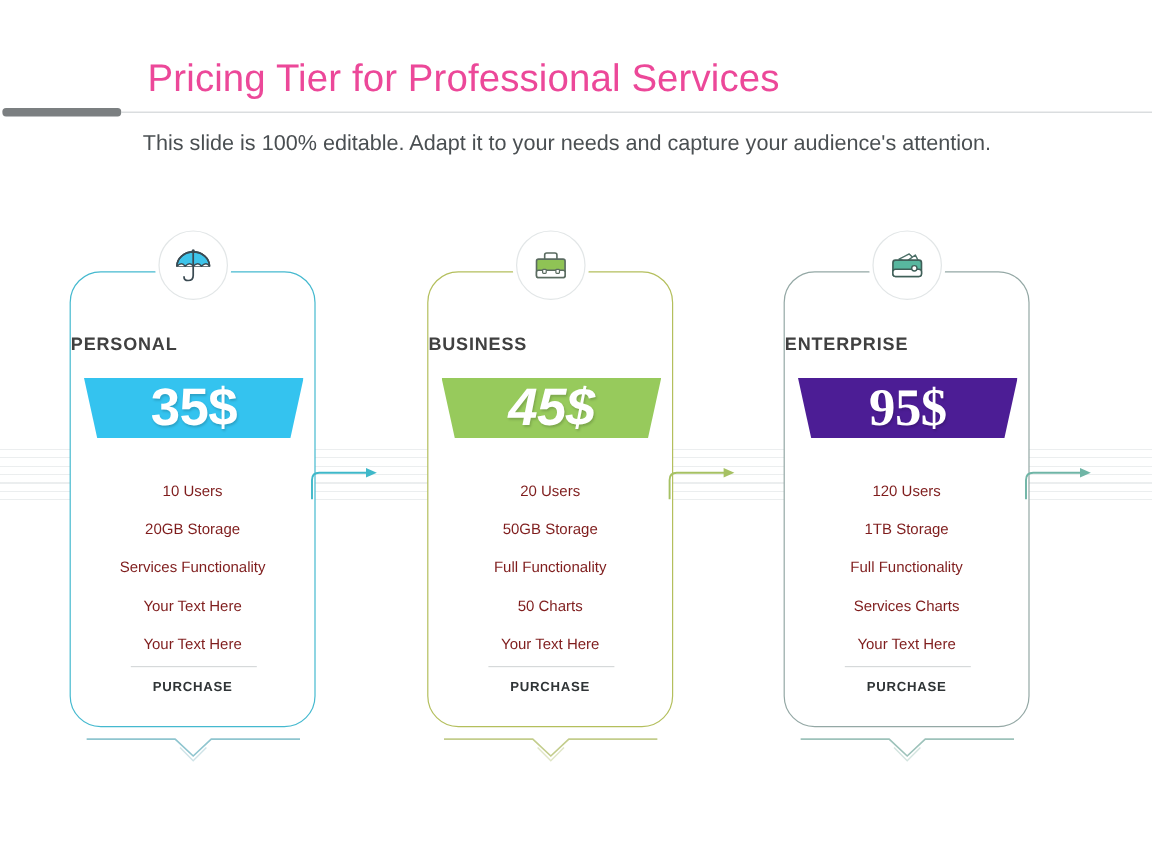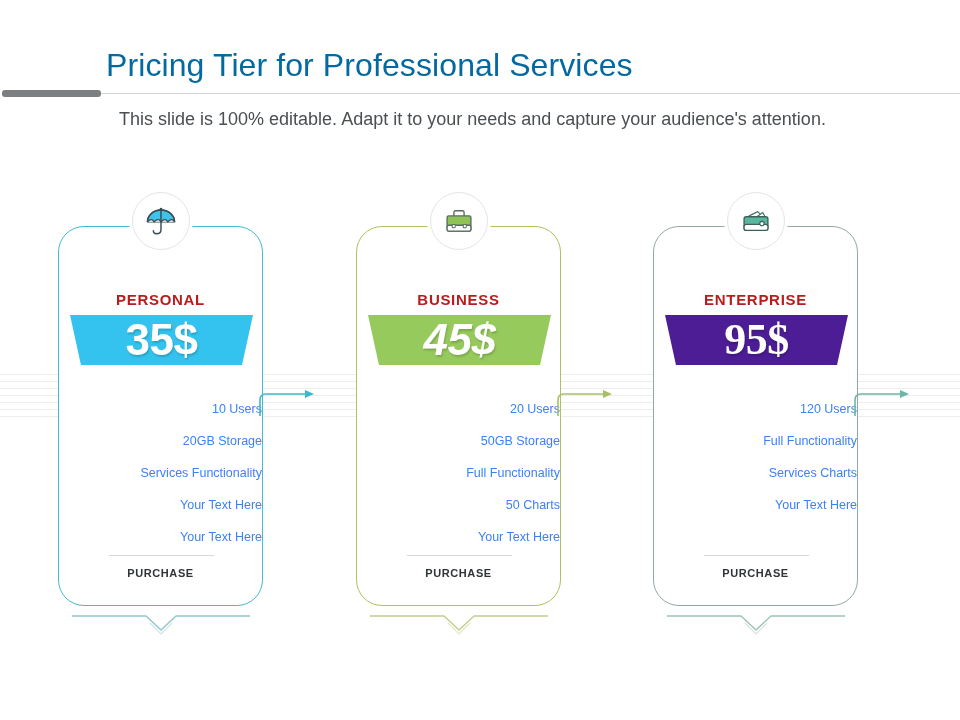--- a/index.html
+++ b/index.html
@@ -32,25 +32,25 @@
       #e8ebec 0px, #e8ebec 1px,
       #ffffff 1px, #ffffff 7px
     );
     opacity: 0.85;
     z-index: 0;
   }
 
   
   #title {
     position: absolute;
-    left: 106px;
+    left: 123px;
     top: 47px;
     font-size: 32px;
     font-weight: 400;
-    color: #0369a1;
+    color: #ec4899;
     letter-spacing: 0.1px;
     white-space: nowrap;
   }
 
   #accent-bar {
     position: absolute;
     left: 2px;
     top: 90px;
     width: 99px;
     height: 7px;
@@ -86,27 +86,27 @@
     border-radius: 26px;
     border: 1px solid #4cc3d6;
     z-index: 3;
   }
   #card-0 { left: 58px;  border-color: #45b9cf; }
   #card-1 { left: 356px; border-color: #b4bf5d; }
   #card-2 { left: 653px; border-color: #94a8a5; }
 
   .card-name {
     position: absolute;
-    top: 64px;
+    top: 52px;
     left: 0;
     width: 100%;
-    text-align: center;
+    text-align: left;
     font-size: 15px;
     font-weight: bold;
-    color: #b91c1c;
+    color: #404040;
     letter-spacing: 0.7px;
   }
 
   
   .price-band {
     position: absolute;
     top: 88px;
     left: 11px;
     width: 183px;
     height: 50px;
@@ -131,23 +131,23 @@
   }
 
   .features {
     position: absolute;
     top: 166px;
     left: 0;
     width: 100%;
     list-style: none;
   }
   .feature {
-    text-align: right;
+    text-align: center;
     font-size: 12.5px;
-    color: #3b82f6;
+    color: #7f1d1d;
     height: 32px;
     line-height: 32px;
     white-space: nowrap;
   }
 
   .divider {
     position: absolute;
     top: 328px;
     left: 50px;
     width: 105px;
@@ -263,20 +263,21 @@
     </svg>
   </div>
 
   <div class="card" id="card-2">
     <div class="card-name">ENTERPRISE</div>
     <div class="price-band" id="band-2">
       <div class="price-text">95$</div>
     </div>
     <ul class="features">
       <li class="feature">120 Users</li>
+      <li class="feature">1TB Storage</li>
       <li class="feature">Full Functionality</li>
       <li class="feature">Services Charts</li>
       <li class="feature">Your Text Here</li>
     </ul>
     <div class="divider"></div>
     <div class="purchase">PURCHASE</div>
   </div>
 
   <div class="icon-circle" id="icon-2">
     <svg width="34" height="34" viewBox="0 0 40 40">

